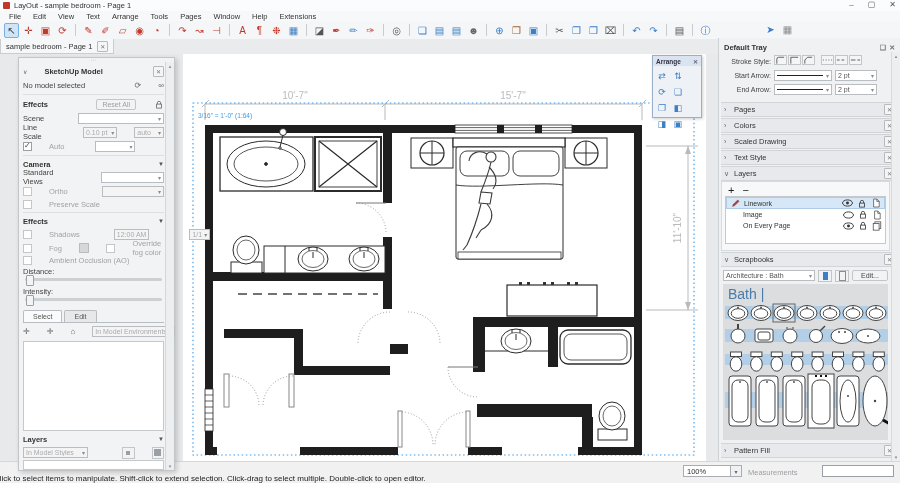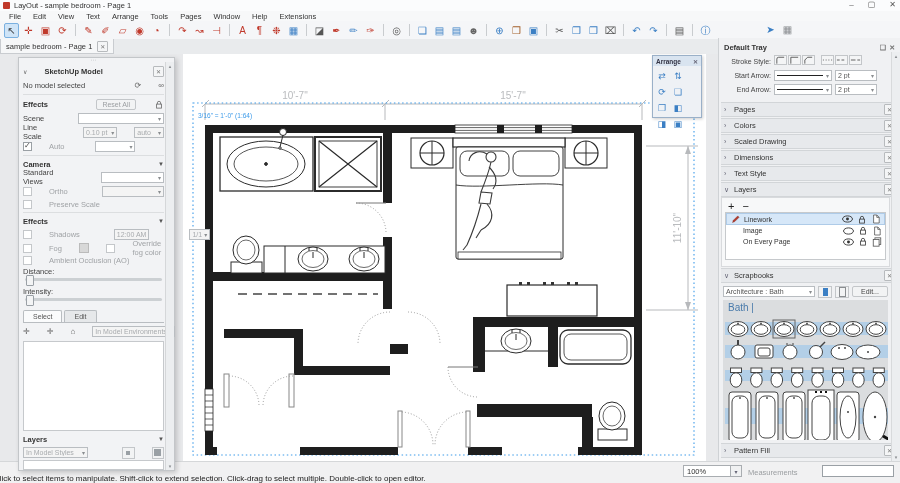--- a/index.html
+++ b/index.html
@@ -79,21 +79,21 @@
   .tray-hdr .thl{flex:1;}
   #layers-content{flex:none;height:66px;background:#f7f8f9;border:1px solid #d8dadd;margin:0 8px 0 0;padding:1px 3px;}
   #layers-pm{display:flex;gap:8px;font-size:11px;color:#222;height:13px;align-items:center;padding-left:3px;}
   #layers-list{background:#fff;border:1px solid #c6c9cc;height:46px;}
   .layer-row{display:flex;align-items:center;height:11px;padding:0 3px;gap:3px;font-size:7px;color:#333;}
   .layer-row.sel{background:#d6e7f8;border:1px solid #aecbe8;height:10px;}
   .layer-row .lnm{flex:1;}
   .layer-ic{display:inline-flex;width:11px;justify-content:center;}
   #scrap-controls{display:flex;align-items:center;gap:3px;height:17px;padding:0 10px 0 2px;flex:none;}
   #scrap-preview{flex:1;background:#dbdddf;margin:0 10px 2px 2px;position:relative;overflow:hidden;}
-  #scrap-title{position:absolute;left:5px;top:2px;color:#4a7bab;font-size:10px;}
+  #scrap-title{position:absolute;left:5px;top:2px;color:#4a7bab;font-size:14px;}
   #scrap-svg-holder{position:absolute;left:2px;top:16px;}
   .sbtn{width:14px;height:12px;background:#f2f3f4;border:1px solid #c3c6c9;display:inline-flex;align-items:center;justify-content:center;padding:0;}
   #tray-scroll{position:absolute;right:0;top:14px;bottom:0;width:9px;background:#eceef0;border-left:1px solid #d8dadc;display:flex;flex-direction:column;justify-content:space-between;align-items:center;font-size:5px;color:#8a8d90;padding:1px 0;box-sizing:border-box;}
   #pattern-hdr{margin-bottom:3px;}
 
   
   #bottombar{position:absolute;left:0;top:461px;width:900px;height:22px;background:#f1f1f2;border-top:1px solid #d5d7d9;z-index:25;}
   #status-hint{position:absolute;left:-6px;bottom:1px;font-size:8px;color:#1a1a1a;white-space:nowrap;}
   #zoom-box{position:absolute;left:683px;top:3px;width:48px;height:12px;background:#fff;border:1px solid #a9adb1;font-size:7.5px;color:#333;display:flex;align-items:center;padding-left:3px;box-sizing:border-box;}
   #zoom-arrow{position:absolute;left:731px;top:3px;width:11px;height:12px;background:#f0f1f2;border:1px solid #a9adb1;border-left:none;font-size:6px;color:#667;display:flex;align-items:center;justify-content:center;box-sizing:border-box;}
@@ -582,25 +582,20 @@
           <span class="xbox">✕</span>
         </div>
         <div class="tray-hdr">
           <span class="chev">›</span>
           <span class="thl">Colors</span>
           <span class="xbox">✕</span>
         </div>
         <div class="tray-hdr">
           <span class="chev">›</span>
           <span class="thl">Scaled Drawing</span>
-          <span class="xbox">✕</span>
-        </div>
-        <div class="tray-hdr">
-          <span class="chev">›</span>
-          <span class="thl">Dimensions</span>
           <span class="xbox">✕</span>
         </div>
         <div class="tray-hdr">
           <span class="chev">›</span>
           <span class="thl">Text Style</span>
           <span class="xbox">✕</span>
         </div>
       </div>
     <div class="tray-hdr">
       <span class="chev">∨</span>

